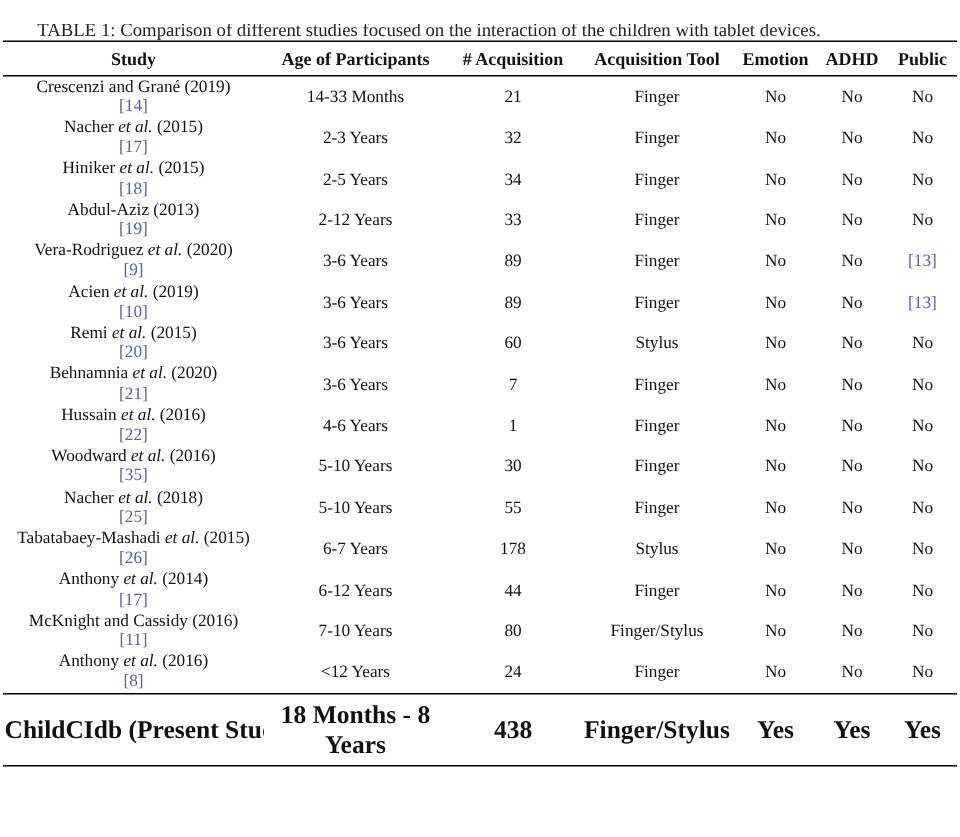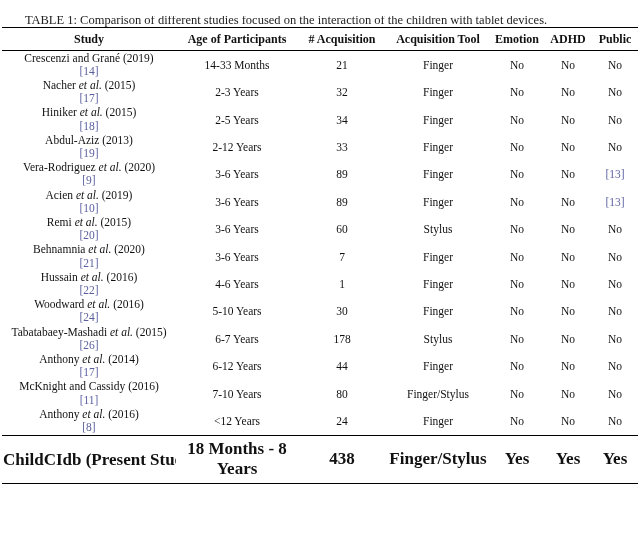--- a/index.html
+++ b/index.html
@@ -229,30 +229,42 @@
       <td>Finger</td>
       <td>No</td>
       <td>No</td>
       <td>No</td>
     </tr>
 
 
     <tr>
       <td class="study-cell">
         <div class="study-name"><span>Woodward </span><span class="it">et al.</span><span> (2016)</span></div>
-        <div class="study-ref ref">[24]</div>
+        <div class="study-ref ref">[35]</div>
       </td>
       <td>5-10 Years</td>
       <td>30</td>
       <td>Finger</td>
       <td>No</td>
       <td>No</td>
       <td>No</td>
     </tr>
 
+    <tr>
+      <td class="study-cell">
+        <div class="study-name"><span>Nacher </span><span class="it">et al.</span><span> (2018)</span></div>
+        <div class="study-ref ref">[25]</div>
+      </td>
+      <td>5-10 Years</td>
+      <td>55</td>
+      <td>Finger</td>
+      <td>No</td>
+      <td>No</td>
+      <td>No</td>
+    </tr>
 
     <tr>
       <td class="study-cell">
         <div class="study-name"><span>Tabatabaey-Mashadi </span><span class="it">et al.</span><span> (2015)</span></div>
         <div class="study-ref ref">[26]</div>
       </td>
       <td>6-7 Years</td>
       <td>178</td>
       <td>Stylus</td>
       <td>No</td>

